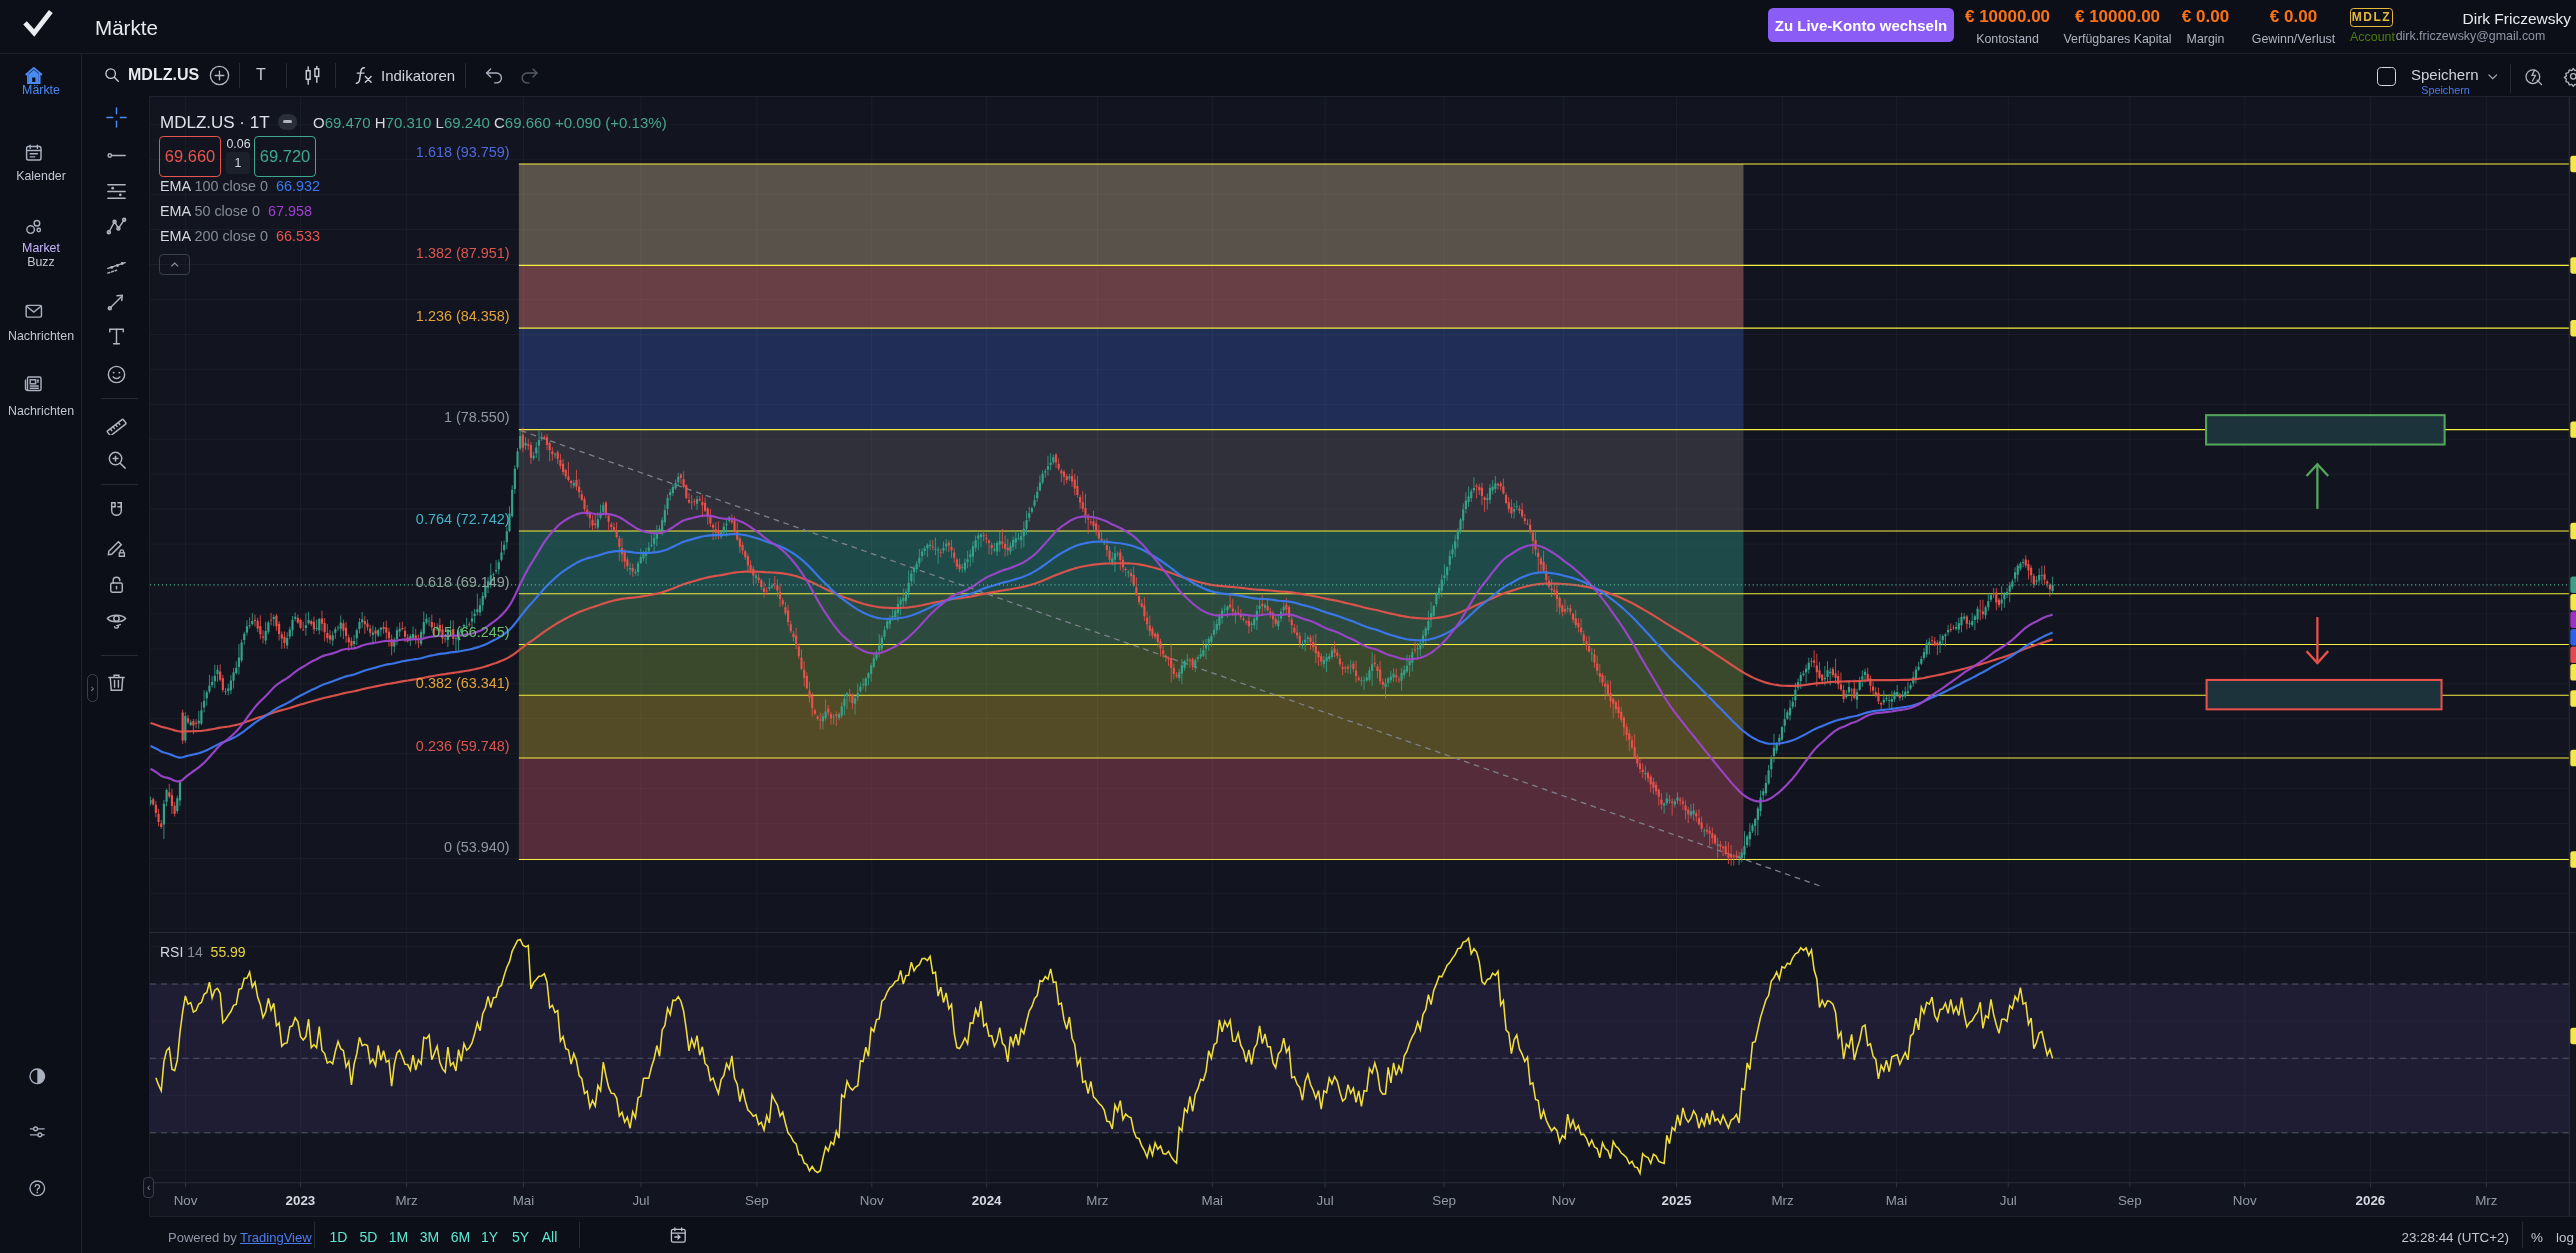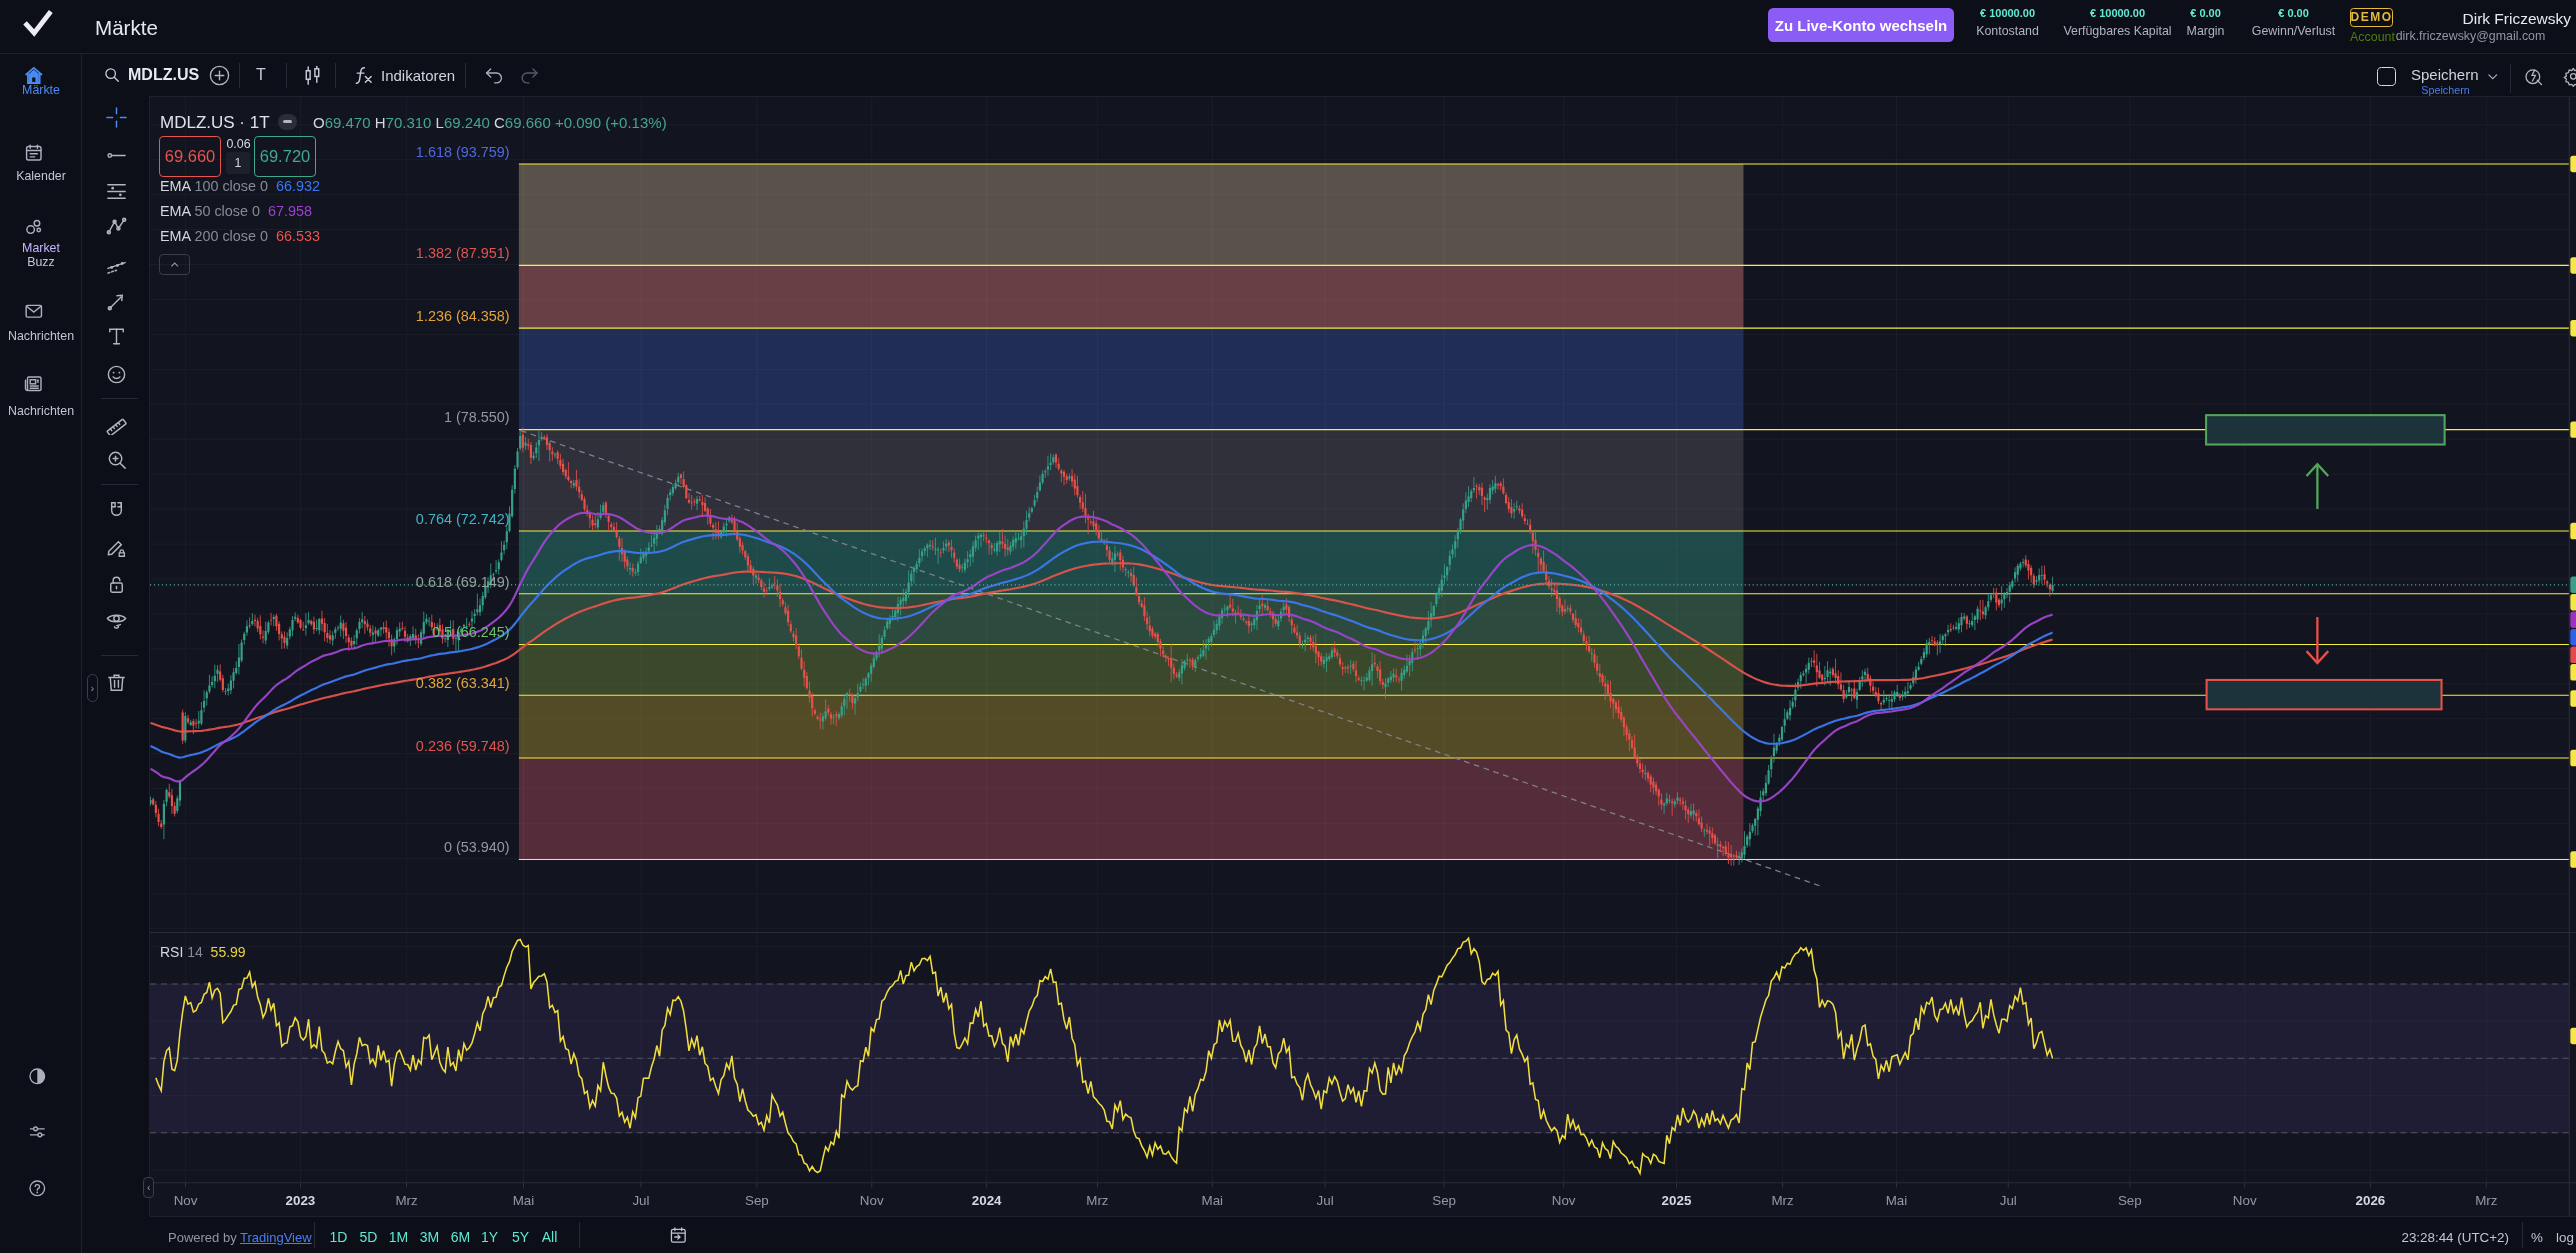--- a/index.html
+++ b/index.html
@@ -6,21 +6,21 @@
 .abs{position:absolute}
 #chartbg{left:150px;top:54px;width:2477px;height:1162px;background:#12151f}
 #header{left:0;top:0;width:2628px;height:54px;background:#0d0f18;border-bottom:1px solid #1e222e;z-index:5}
 #symbar{left:82px;top:54px;width:2545px;height:43px;background:#0d0f18;border-bottom:1px solid #1e222e;z-index:4}
 #nav{left:0;top:54px;width:82px;height:1200px;background:#0d0f18;border-right:1px solid #1e222e;z-index:5}
 #drawbar{left:82px;top:96px;width:68px;height:1120px;background:#0d0f18;border-right:1px solid #1e222e;z-index:4}
 #botbar{left:150px;top:1216px;width:2477px;height:38px;background:#0d0f18;border-top:1px solid #1e222e;z-index:4}
 .navlb{position:absolute;width:82px;text-align:center;font-size:12.4px;color:#c2c6d2}
 .vsep{position:absolute;width:1px;background:#262a36}
 .acc{position:absolute;text-align:center}
-.acc .v{font-size:11px;color:#5eead4;font-weight:700;white-space:nowrap}
+.acc .v{font-size:17px;color:#f97316;font-weight:700;white-space:nowrap}
 .acc .l{font-size:12.4px;color:#aeb3c0;margin-top:4.6px;white-space:nowrap}
 .tfbtn{position:absolute;font-size:14px;color:#5eead4;top:12.4px}
 </style></head><body>
 
 <div class="abs" id="chartbg"></div>
 <div class="abs" id="header"></div>
 <svg class="abs" style="left:20.6px;top:6.2px;z-index:6" width="34" height="34" viewBox="0 0 24 24">
     <path d="M4 13.2 L9.3 19 L20 5.2" stroke="#ecedf2" stroke-width="3.4" fill="none" stroke-linecap="square"></path>
   </svg>
 <div class="abs" style="left:95px;top:15.5px;font-size:20.6px;color:#e6e8ee;z-index:6">Märkte</div>
@@ -34,21 +34,21 @@
     <div class="l">Verfügbares Kapital</div>
   </div>
 <div class="acc" style="left:2123px;top:7.2px;width:165px;z-index:6">
     <div class="v">€ 0.00</div>
     <div class="l">Margin</div>
   </div>
 <div class="acc" style="left:2211px;top:7.2px;width:165px;z-index:6">
     <div class="v">€ 0.00</div>
     <div class="l">Gewinn/Verlust</div>
   </div>
-<div class="abs" style="left:2350px;top:7.7px;width:43px;height:19.6px;border:1.3px solid #e5b93c;border-radius:3.6px;z-index:6;display:flex;align-items:center;justify-content:center;font-size:12px;font-weight:700;color:#e5b93c;letter-spacing:1.5px">DEMO</div>
+<div class="abs" style="left:2350px;top:7.7px;width:43px;height:19.6px;border:1.3px solid #e5b93c;border-radius:3.6px;z-index:6;display:flex;align-items:center;justify-content:center;font-size:12px;font-weight:700;color:#e5b93c;letter-spacing:1.5px">MDLZ</div>
 <div class="abs" style="left:2329px;top:30px;width:87px;text-align:center;font-size:12.4px;color:#4d7c0f;z-index:6">Account</div>
 <div class="abs" style="left:2370px;top:10.3px;width:201px;text-align:right;font-size:15.5px;color:#e8eaf0;z-index:6;white-space:nowrap">Dirk Friczewsky</div>
 <div class="abs" style="left:2370px;top:29px;width:201px;text-align:center;font-size:12.4px;color:#9096a6;z-index:6;white-space:nowrap">dirk.friczewsky@gmail.com</div>
 <svg class="abs" style="left:2575px;top:6.7px;z-index:6" width="28" height="28" viewBox="0 0 24 24">
     <circle cx="12" cy="12" r="10" fill="#b9bdc9"></circle>
     <circle cx="12" cy="9.3" r="3.4" fill="#0d0f18"></circle>
     <path d="M5 19.5 a7.2 7.2 0 0 1 14 0" fill="#0d0f18"></path>
   </svg>
 <div class="abs" id="symbar"></div>
 <svg style="z-index:6;position:absolute;left:103px;top:66px;color:#c8ccd6" width="17.5" height="17.5" viewBox="0 0 24 24" stroke="currentColor" fill="none" stroke-width="1.8" stroke-linecap="round" class="abs">

